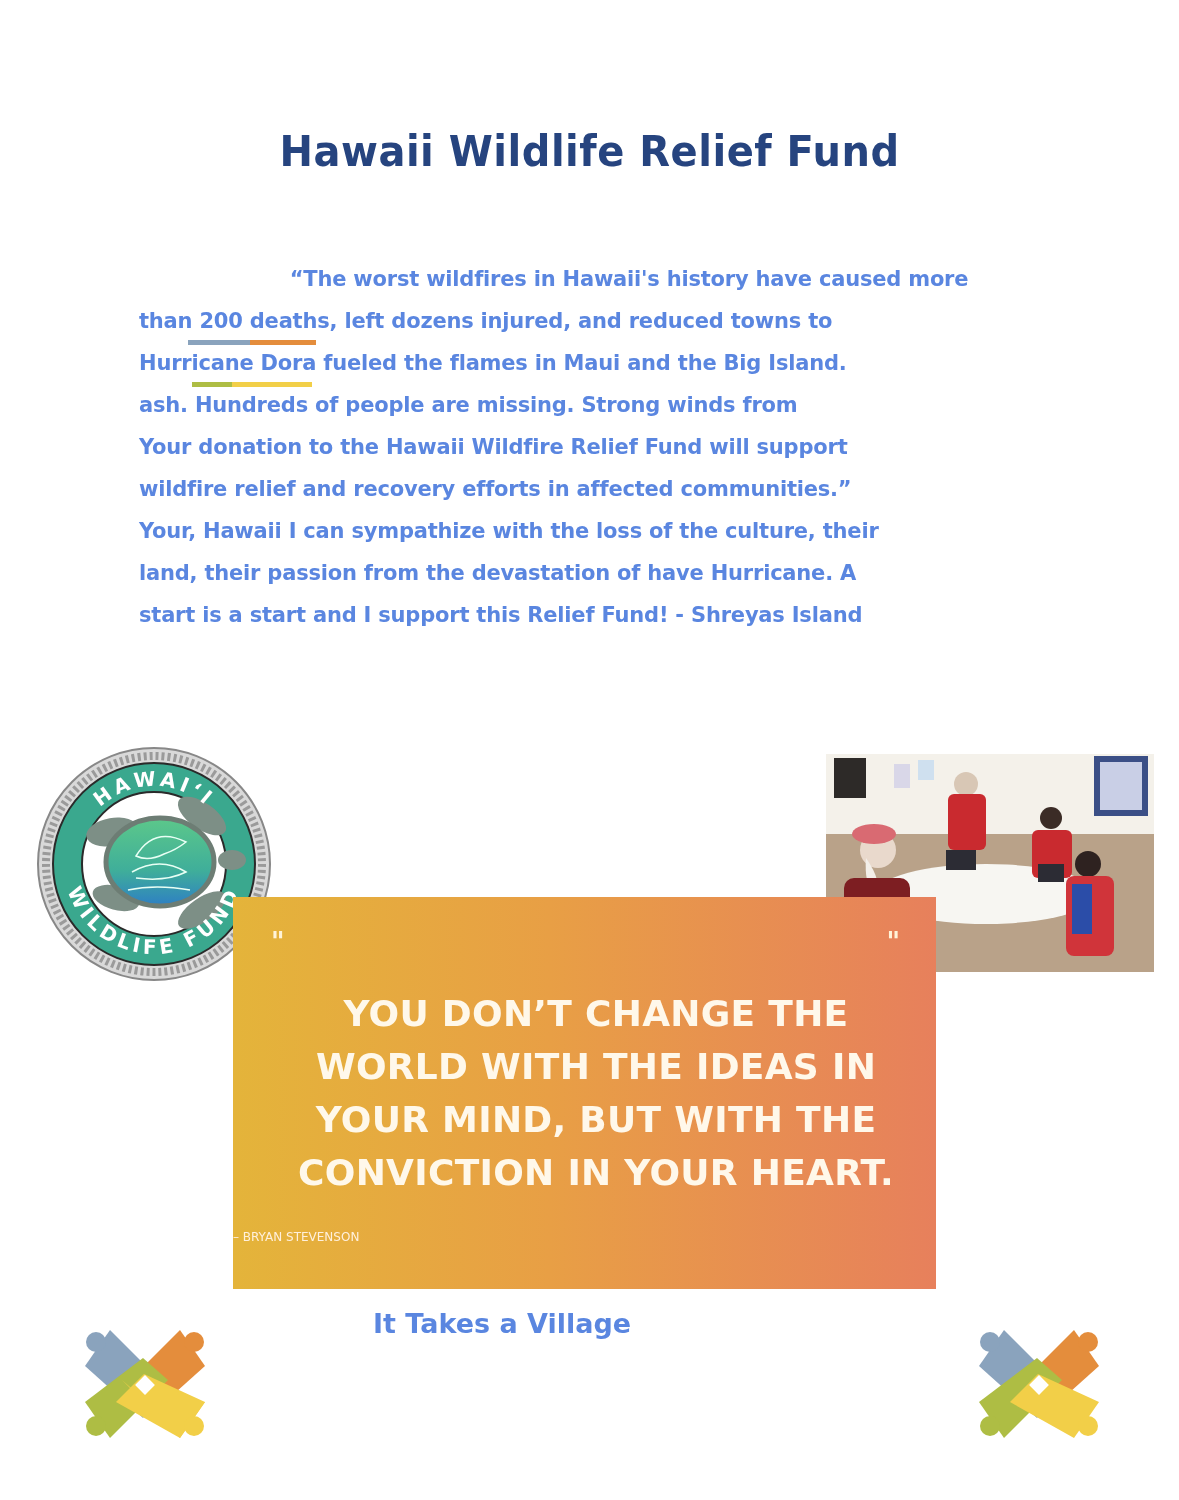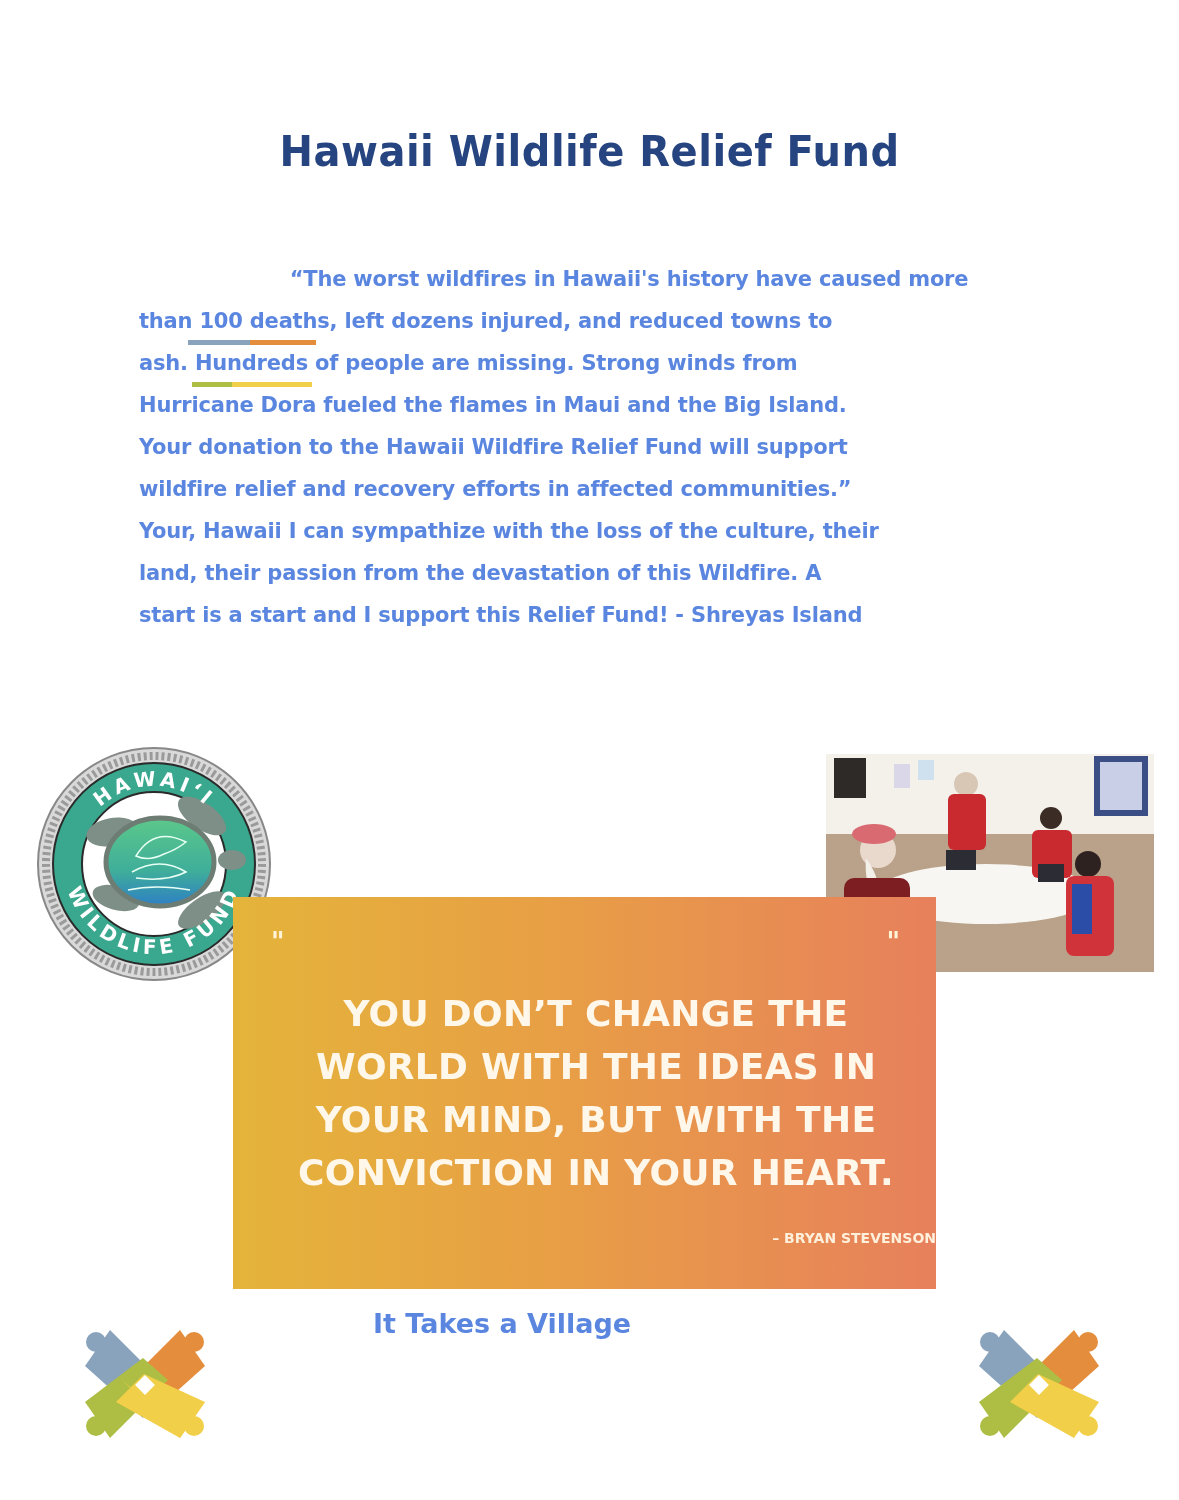--- a/index.html
+++ b/index.html
@@ -34,22 +34,22 @@
            font-weight: bold; font-size: 26px; }
   .qmark.left { left: 38px; }
   .qmark.right { right: 36px; }
   .quote-text {
     position: absolute; left: 0; right: 0; top: 90px; text-align: center;
     color: #fff8ea; font-family: "DejaVu Sans", sans-serif; font-weight: bold;
     font-size: 36px; line-height: 53px; letter-spacing: 0.3px;
   }
   .quote-text .line { display: block; margin-left: 23px; }
   .quote-author {
-    position: absolute; left: 0; right: 0; top: 333px; text-align: right;
-    color: #fff0dc; font-family: "DejaVu Sans", sans-serif; font-weight: bold; font-size: 14px;
+    position: absolute; left: 0; right: 0; top: 333px; text-align: left;
+    color: #fff0dc; font-family: "DejaVu Sans", sans-serif; font-weight: normal; font-size: 12px;
   }
   .tagline {
     position: absolute; left: 0; width: 1004px; top: 1308px; text-align: center;
     font-family: "DejaVu Sans", sans-serif; font-weight: bold; font-size: 27px; color: #5a86e0;
   }
   .puzzle { position: absolute; width: 130px; height: 130px; }
   .puzzle.left { left: 80px; top: 1318px; }
   .puzzle.right { left: 974px; top: 1318px; }
 </style>
 </head>
@@ -57,27 +57,27 @@
 
 <div class="title">Hawaii Wildlife Relief Fund</div>
 
 <div class="ghost g1"></div>
 <div class="ghost g2"></div>
 <div class="ghost g3"></div>
 <div class="ghost g4"></div>
 
 <div class="body-text">
   <span class="line indent">“The worst wildfires in Hawaii's history have caused more</span>
-  <span class="line">than 100 deaths, left dozens injured, and reduced towns to</span>
+  <span class="line">than 200 deaths, left dozens injured, and reduced towns to</span>
+  <span class="line">Hurricane Dora fueled the flames in Maui and the Big Island.</span>
   <span class="line">ash. Hundreds of people are missing. Strong winds from</span>
-  <span class="line">Hurricane Dora fueled the flames in Maui and the Big Island.</span>
   <span class="line">Your donation to the Hawaii Wildfire Relief Fund will support</span>
   <span class="line">wildfire relief and recovery efforts in affected communities.”</span>
   <span class="line">Your, Hawaii I can sympathize with the loss of the culture, their</span>
-  <span class="line">land, their passion from the devastation of this Wildfire. A</span>
+  <span class="line">land, their passion from the devastation of have Hurricane. A</span>
   <span class="line">start is a start and I support this Relief Fund! - Shreyas Island</span>
 </div>
 
 <div class="logo-wildlife">
   <svg width="236" height="236" viewBox="0 0 236 236">
     <defs>
       <path id="arcTop" d="M 40 118 A 78 78 0 0 1 196 118"></path>
       <path id="arcBot" d="M 28 118 A 90 90 0 0 0 208 118"></path>
       <linearGradient id="shellG" x1="0" y1="0" x2="0" y2="1">
         <stop offset="0" stop-color="#5cc88a"></stop>

